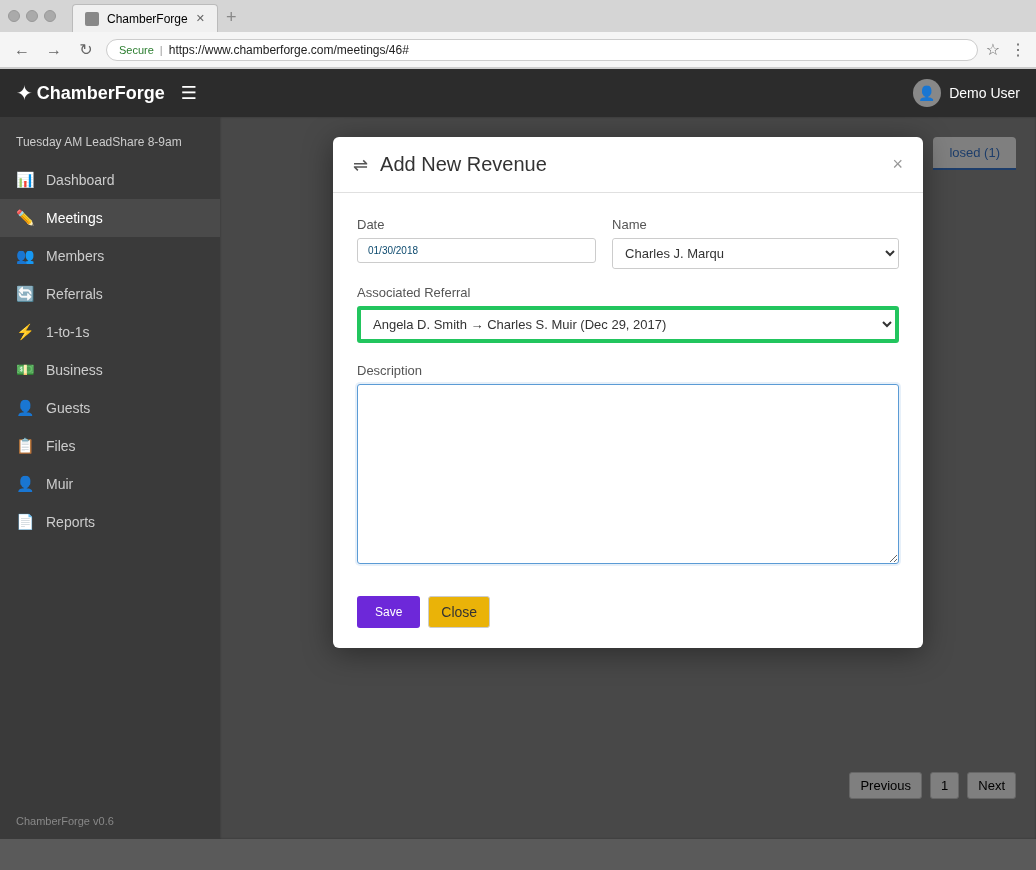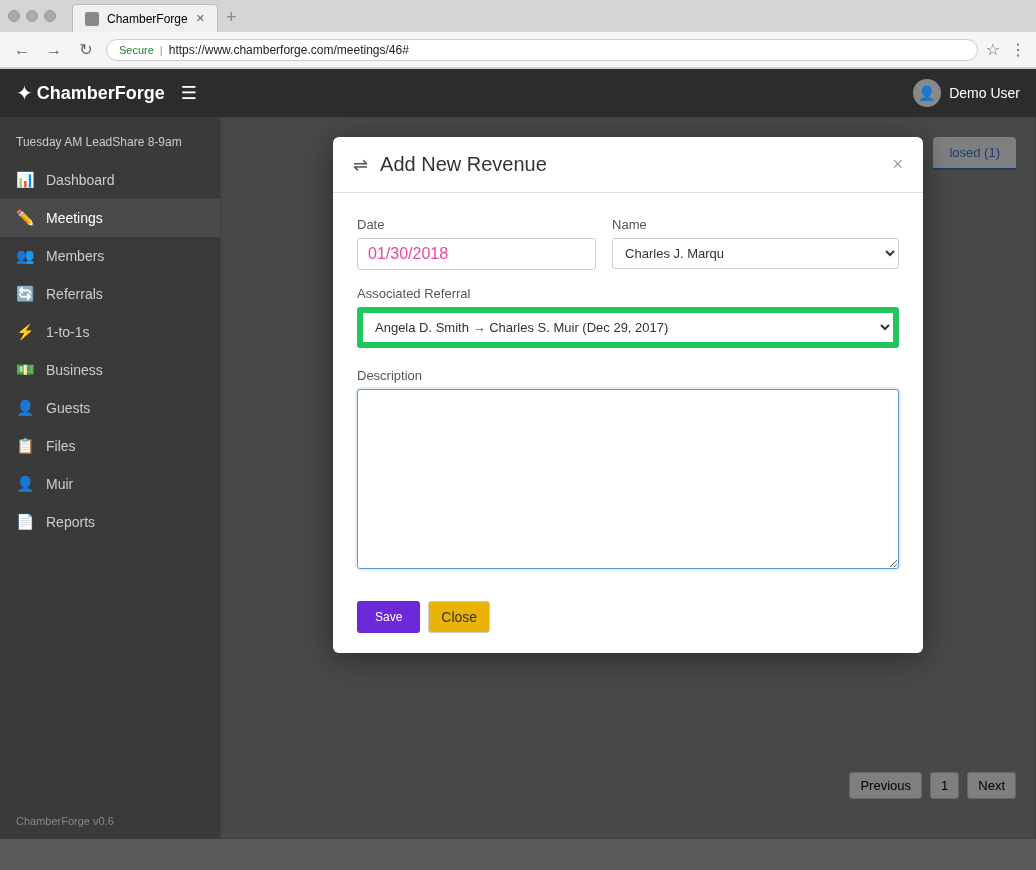--- a/index.html
+++ b/index.html
@@ -243,26 +243,26 @@
     .form-group.full { flex: 1; }
     label {
       font-size: 13px;
       color: #555;
       font-weight: 500;
     }
     input[type="text"], input[type="date"] {
       border: 1px solid #ccc;
       border-radius: 3px;
       padding: 6px 10px;
-      font-size: 16px;
-      color: #ec4899;
+      font-size: 10px;
+      color: #0c4a6e;
       outline: none;
     }
     select {
-      border: 6px solid #22c55e;
+      border: 4px solid #22c55e;
       border-radius: 3px;
       padding: 6px 8px;
       font-size: 13px;
       color: #333;
       background: white;
       outline: none;
       width: 100%;
     }
     .name-select-wrapper {
       display: flex;

